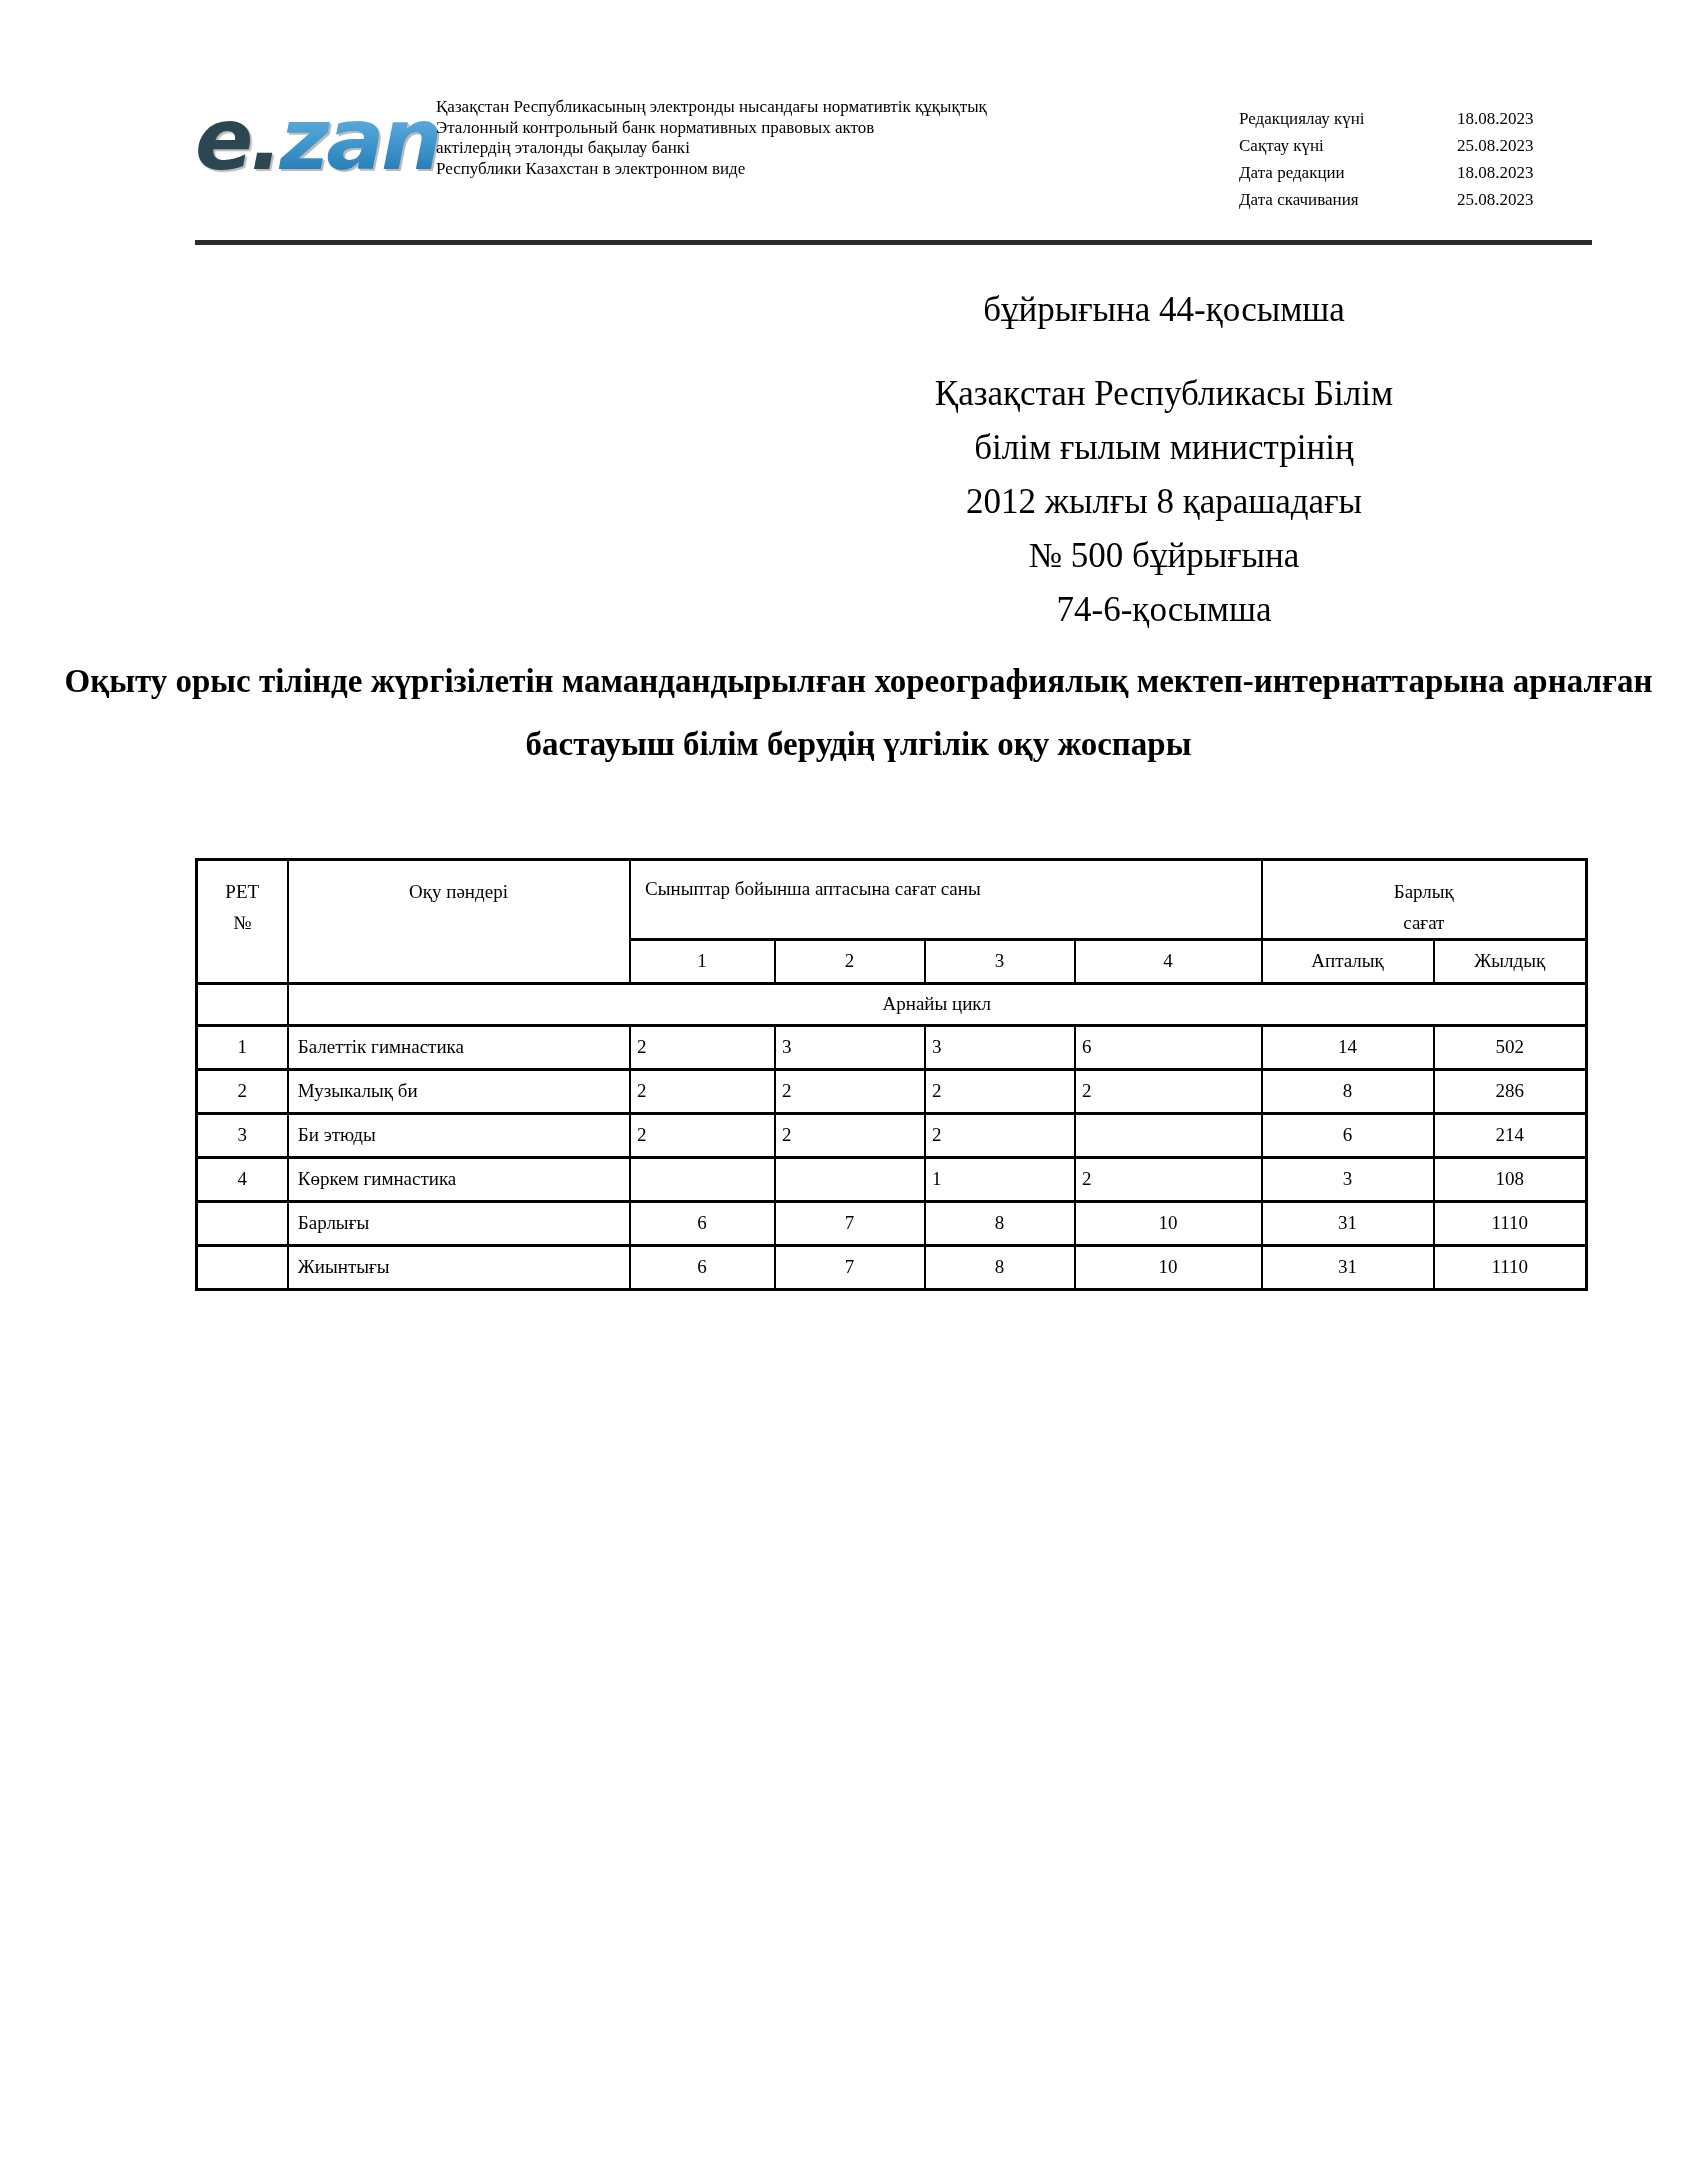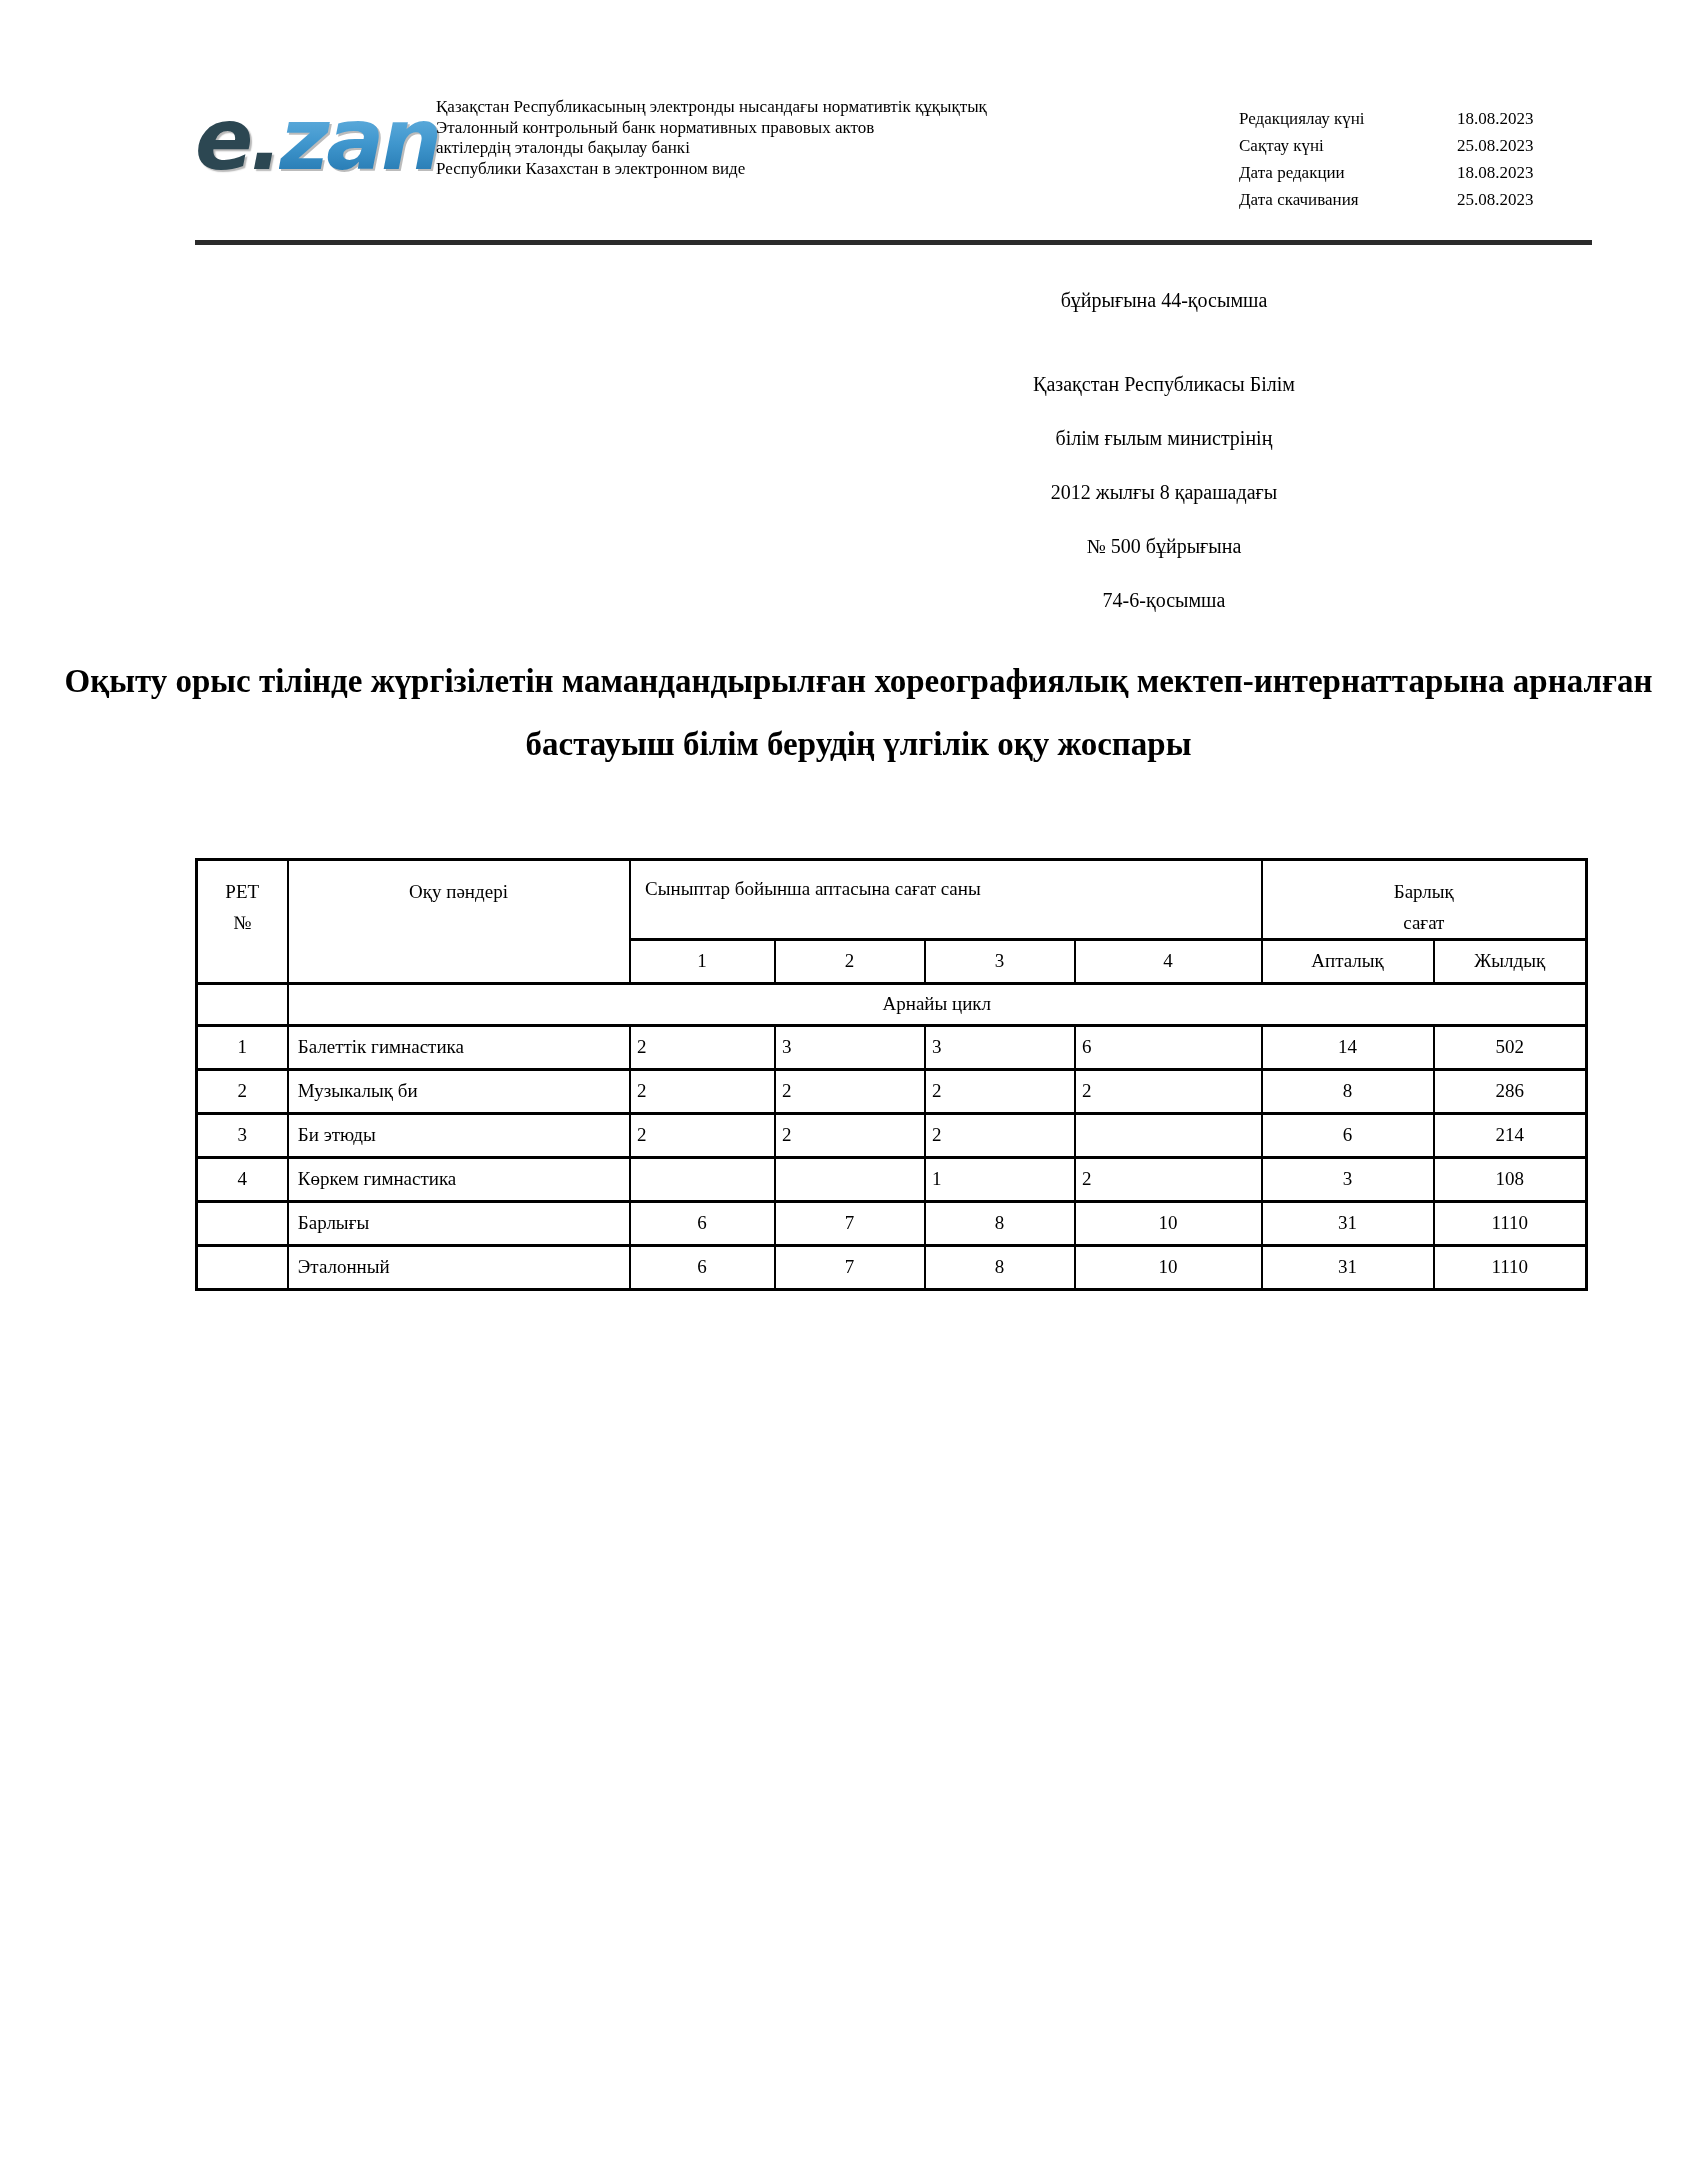--- a/index.html
+++ b/index.html
@@ -63,24 +63,24 @@
     top: 224px;
     width: 1397px;
     height: 5.3px;
     background: #2b2b2b;
   }
 
   
   .appendix {
     position: absolute;
     left: 701px;
-    top: 257px;
+    top: 267px;
     width: 926px;
     text-align: center;
-    font-size: 20px;
+    font-size: 35px;
   }
   .appendix-line { line-height: 54px; }
   .appendix-line.first { margin-bottom: 30px; }
 
   
   .doc-title {
     position: absolute;
     left: 15px;
     top: 634px;
     width: 1687px;
@@ -269,21 +269,21 @@
         <td class="cell-left">Барлығы</td>
         <td class="cell-center">6</td>
         <td class="cell-center">7</td>
         <td class="cell-center">8</td>
         <td class="cell-center">10</td>
         <td class="cell-center">31</td>
         <td class="cell-center">1110</td>
       </tr>
       <tr class="total-row">
         <td class="cell-center"></td>
-        <td class="cell-left">Эталонный</td>
+        <td class="cell-left">Жиынтығы</td>
         <td class="cell-center">6</td>
         <td class="cell-center">7</td>
         <td class="cell-center">8</td>
         <td class="cell-center">10</td>
         <td class="cell-center">31</td>
         <td class="cell-center">1110</td>
       </tr>
     </tbody>
   </table>
 

